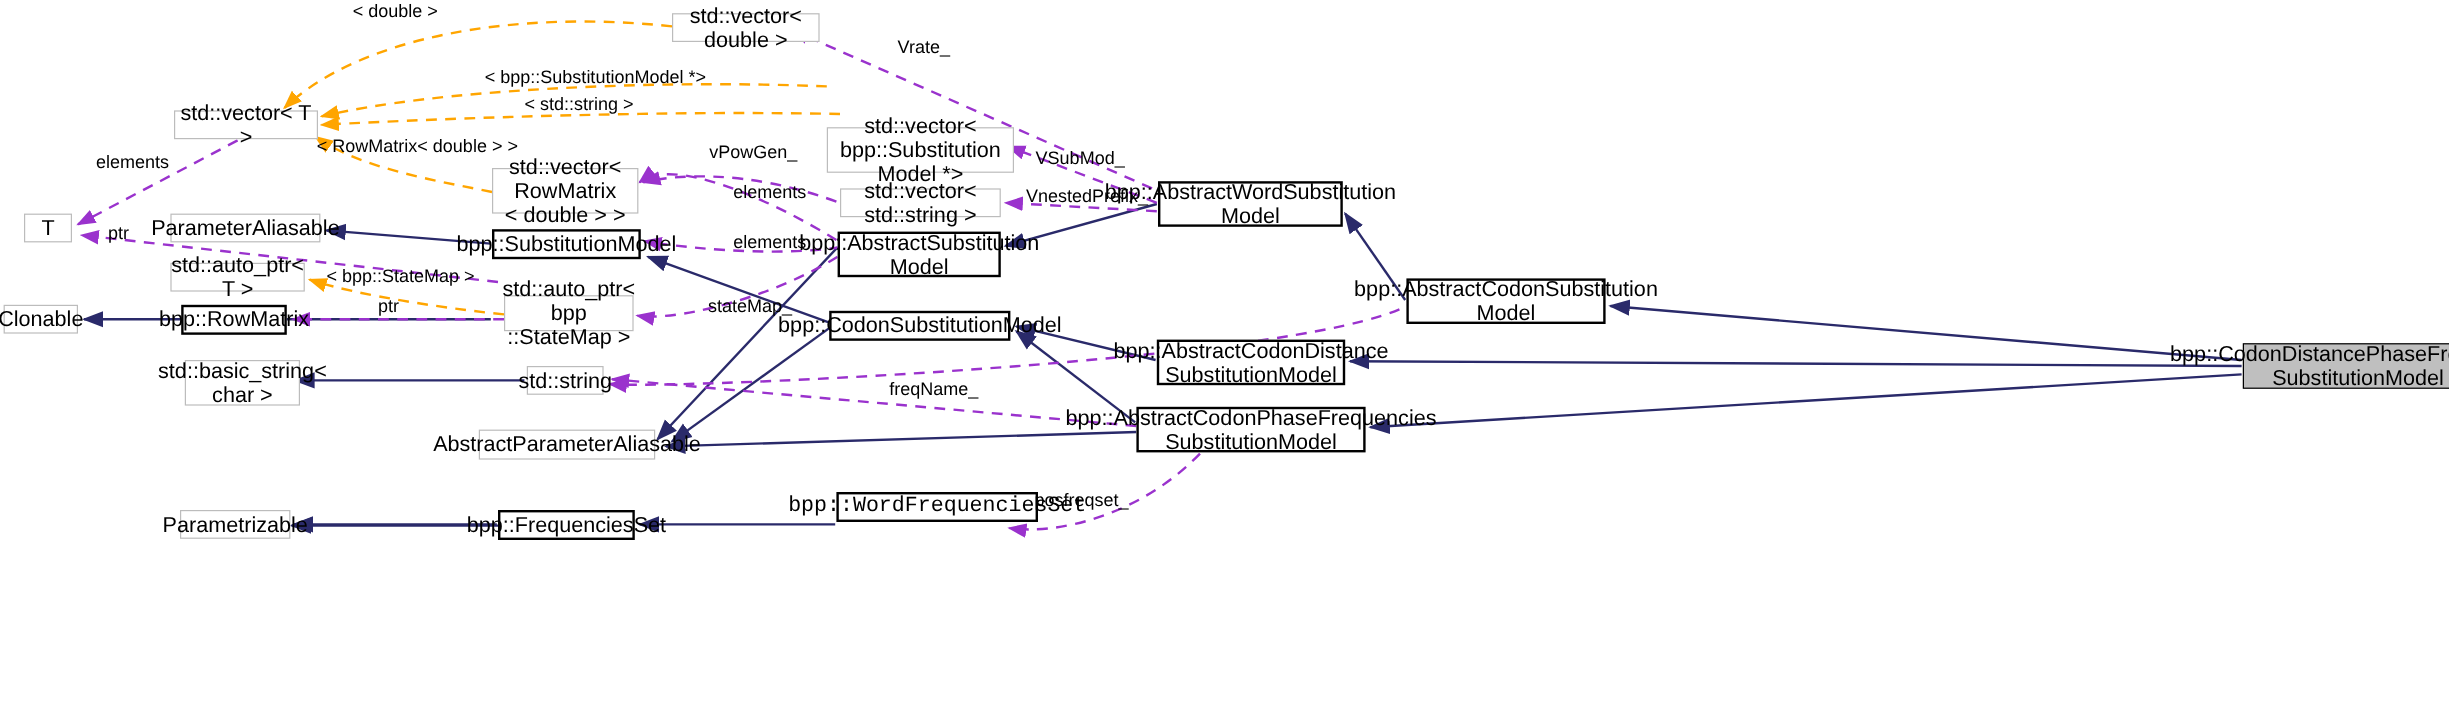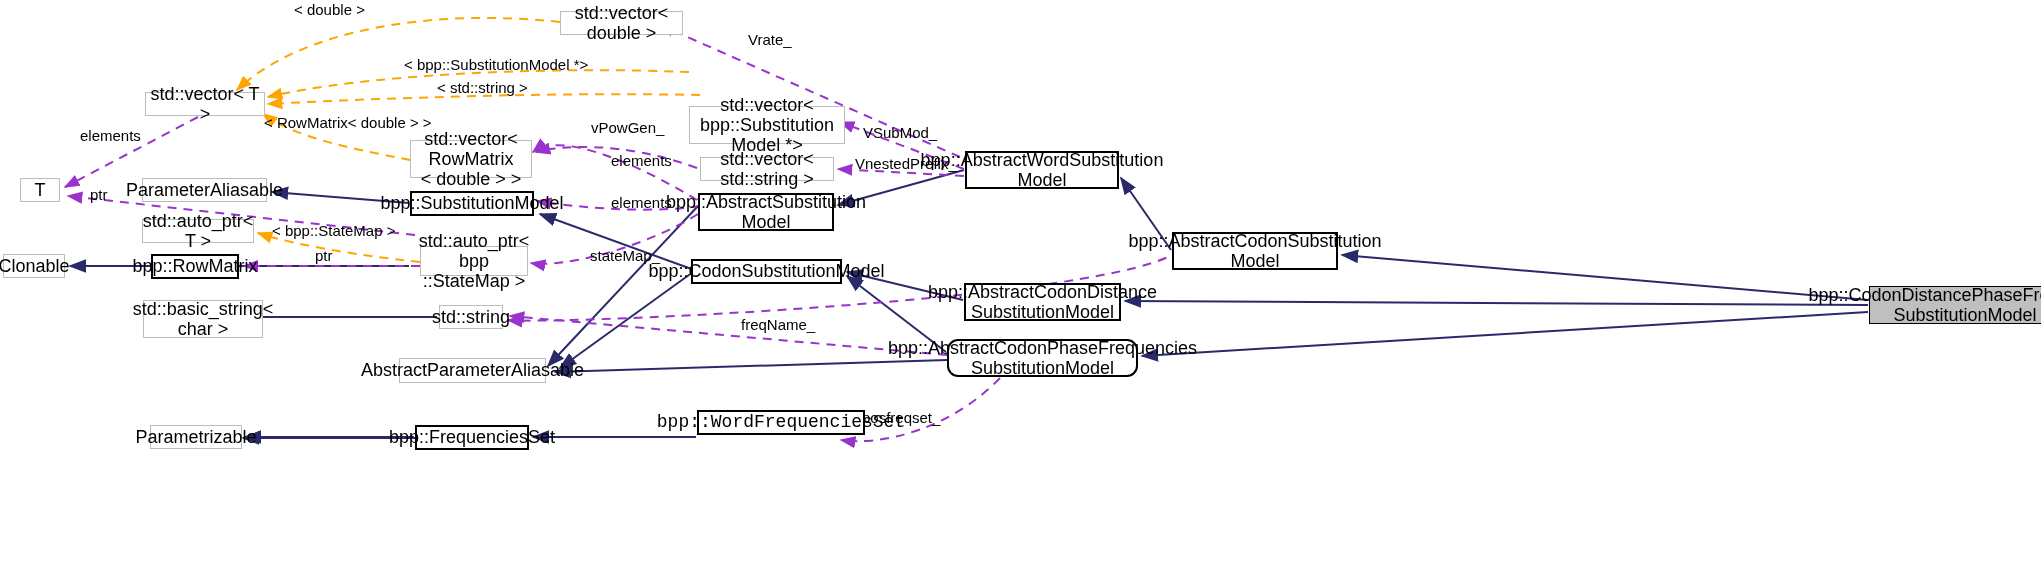--- a/index.html
+++ b/index.html
@@ -99,21 +99,21 @@
     </g>
   </svg>
 
   <div id="nodes-layer">
       <div class="node" style="left: 20px; top: 178px; width: 40px; height: 24px;">T</div>
       <div class="node" style="left: 3px; top: 254px; width: 62px; height: 24px;">Clonable</div>
       <div class="node" style="left: 145px; top: 92px; width: 120px; height: 24px;">std::vector&lt; T &gt;</div>
       <div class="node" style="left: 142px; top: 178px; width: 125px; height: 24px;">ParameterAliasable</div>
       <div class="node" style="left: 142px; top: 219px; width: 112px; height: 24px;">std::auto_ptr&lt; T &gt;</div>
       <div class="node thick" style="left: 151px; top: 254px; width: 88px; height: 25px;">bpp::RowMatrix</div>
-      <div class="node" style="left: 143px; top: 300px; width: 120px; height: 38px;">std::basic_string&lt;
+      <div class="node" style="left: 154px; top: 300px; width: 96px; height: 38px;">std::basic_string&lt;
 char &gt;</div>
       <div class="node" style="left: 150px; top: 425px; width: 92px; height: 24px;">Parametrizable</div>
       <div class="node" style="left: 410px; top: 140px; width: 122px; height: 38px;">std::vector&lt; RowMatrix
 &lt; double &gt; &gt;</div>
       <div class="node thick" style="left: 410px; top: 191px; width: 124px; height: 25px;">bpp::SubstitutionModel</div>
       <div class="node" style="left: 420px; top: 246px; width: 108px; height: 30px;">std::auto_ptr&lt; bpp
 ::StateMap &gt;</div>
       <div class="node" style="left: 439px; top: 305px; width: 64px; height: 24px;">std::string</div>
       <div class="node" style="left: 399px; top: 358px; width: 147px; height: 25px;">AbstractParameterAliasable</div>
       <div class="node thick" style="left: 415px; top: 425px; width: 114px; height: 25px;">bpp::FrequenciesSet</div>
@@ -122,21 +122,21 @@
 Model *&gt;</div>
       <div class="node" style="left: 700px; top: 157px; width: 134px; height: 24px;">std::vector&lt; std::string &gt;</div>
       <div class="node thick" style="left: 698px; top: 193px; width: 136px; height: 38px;">bpp::AbstractSubstitution
 Model</div>
       <div class="node thick" style="left: 691px; top: 259px; width: 151px; height: 25px;">bpp::CodonSubstitutionModel</div>
       <div class="node thick" style="left: 697px; top: 410px; width: 168px; height: 25px; font-family: Liberation Mono, monospace;">bpp::WordFrequenciesSet</div>
       <div class="node thick" style="left: 965px; top: 151px; width: 154px; height: 38px;">bpp::AbstractWordSubstitution
 Model</div>
       <div class="node thick" style="left: 964px; top: 283px; width: 157px; height: 38px;">bpp::AbstractCodonDistance
 SubstitutionModel</div>
-      <div class="node thick" style="left: 947px; top: 339px; width: 191px; height: 38px; border-radius: 11px;">bpp::AbstractCodonPhaseFrequencies
+      <div class="node thick" style="left: 947px; top: 339px; width: 191px; height: 38px;">bpp::AbstractCodonPhaseFrequencies
 SubstitutionModel</div>
       <div class="node thick" style="left: 1172px; top: 232px; width: 166px; height: 38px;">bpp::AbstractCodonSubstitution
 Model</div>
       <div class="node hl" style="left: 1869px; top: 286px; width: 192px; height: 38px;">bpp::CodonDistancePhaseFrequencies
 SubstitutionModel</div>
     </div>
   <div id="labels-layer">
       <div class="elabel" style="left: 294px; top: 1px;">&lt; double &gt;</div>
       <div class="elabel" style="left: 404px; top: 56px;">&lt; bpp::SubstitutionModel *&gt;</div>
       <div class="elabel" style="left: 437px; top: 79px; text-align: right;">&lt; std::string &gt;</div>

